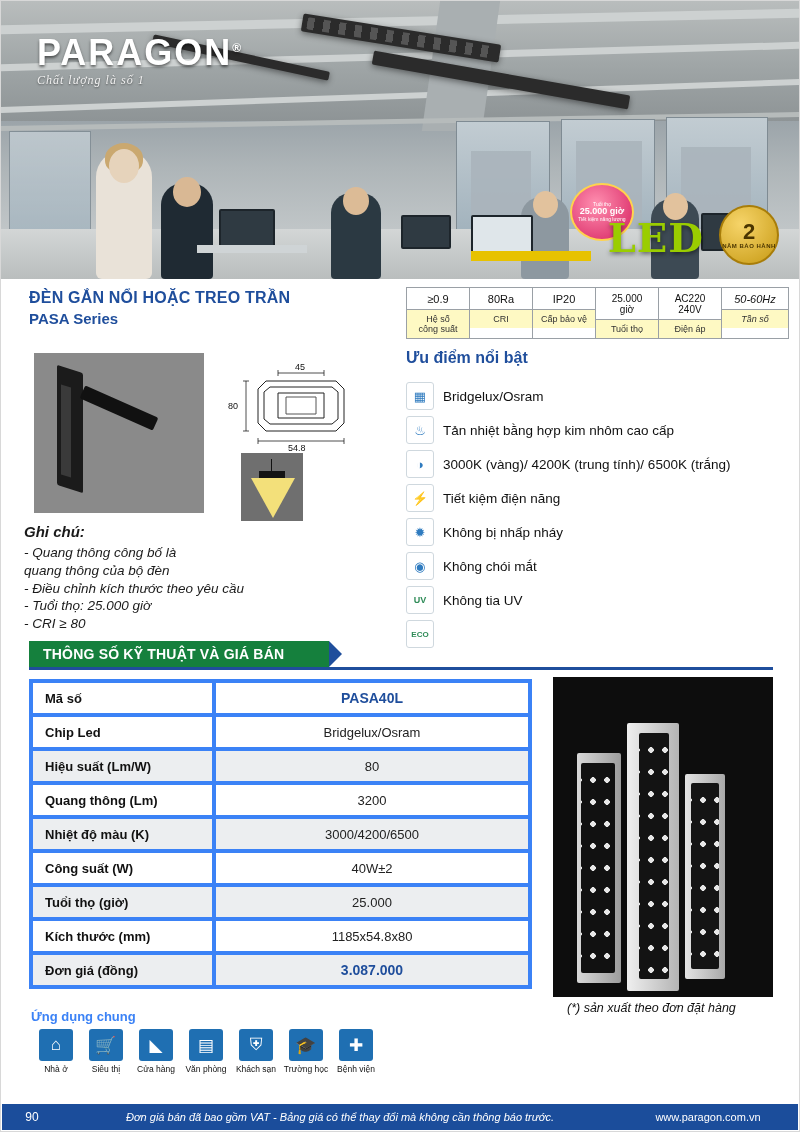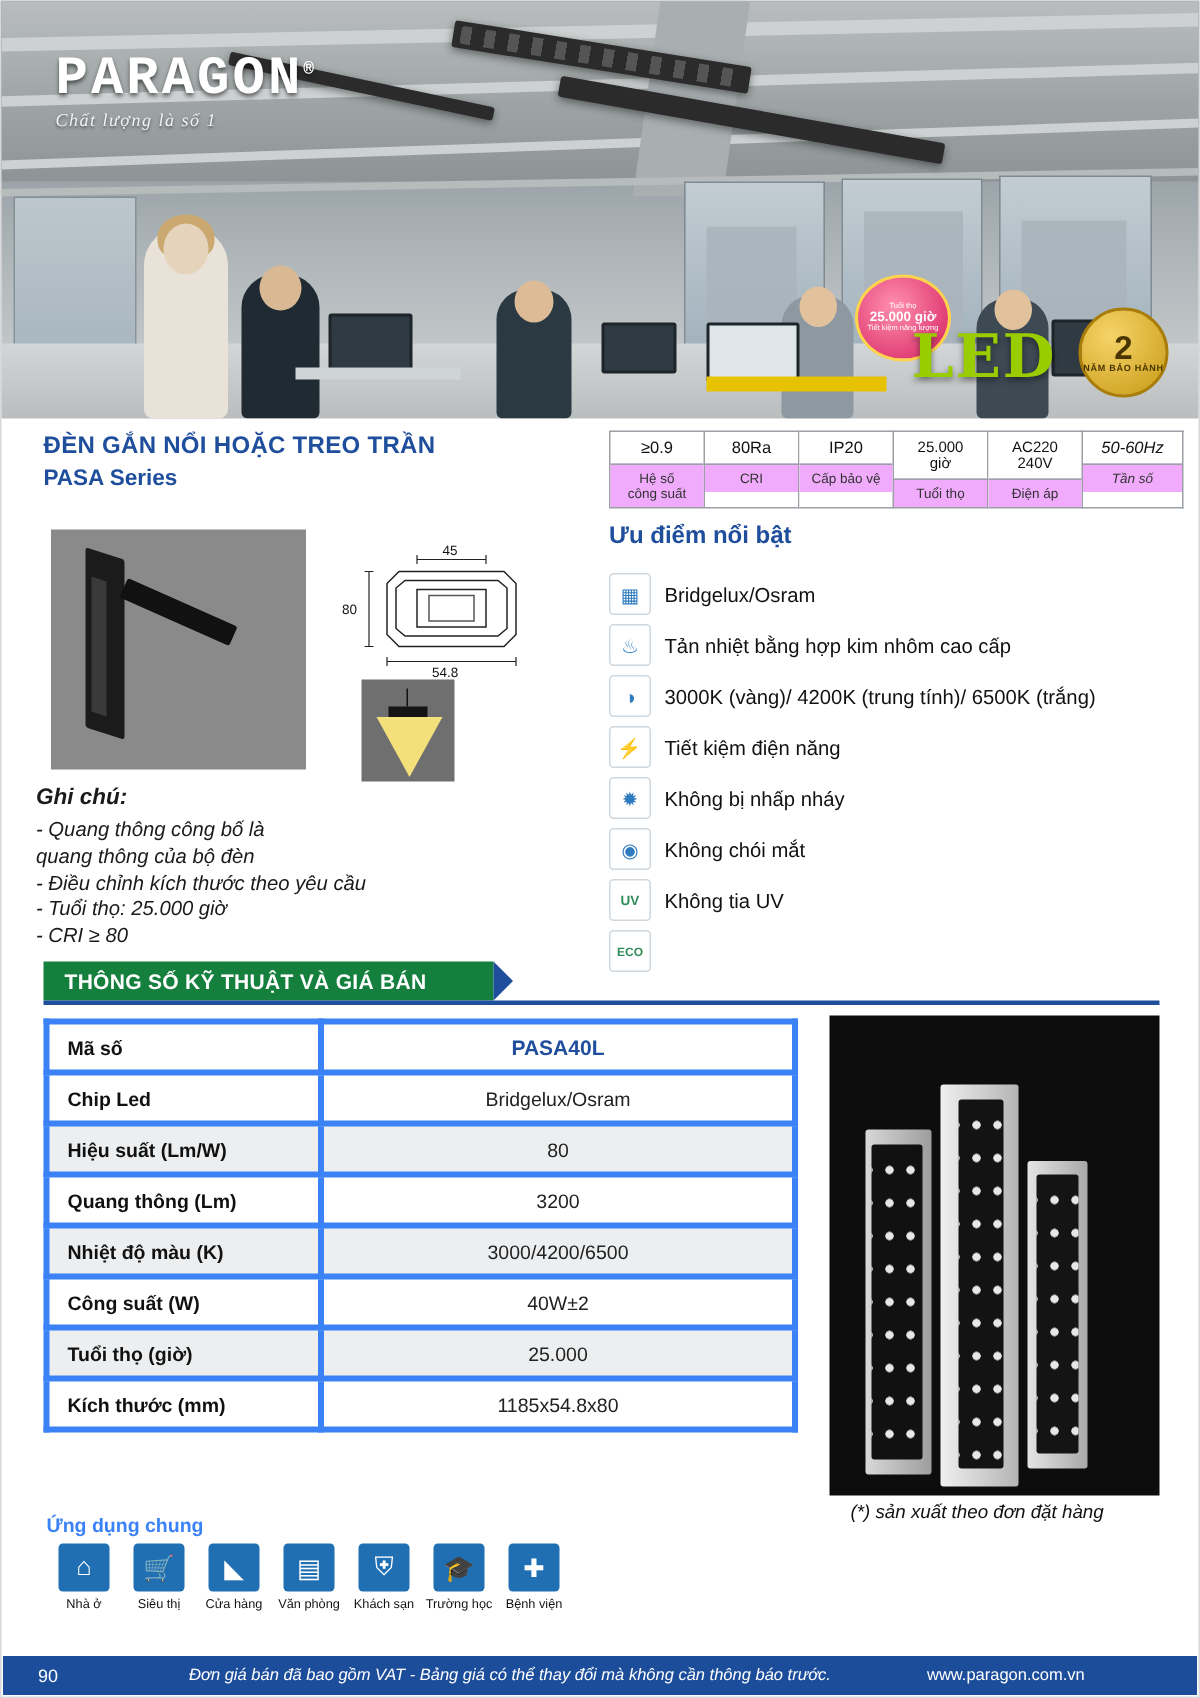--- a/index.html
+++ b/index.html
@@ -55,21 +55,21 @@
   .monitor{position:absolute;background:#2f3a42;border:2px solid #1d252b;border-radius:2px;}
   .m1{left:218px;top:208px;width:52px;height:34px;}
   .m2{left:400px;top:214px;width:46px;height:30px;}
   .m3{left:470px;top:214px;width:58px;height:36px;background:#dfe6ea;}
   .m4{left:700px;top:212px;width:50px;height:34px;}
   .desk{position:absolute;background:#e7c200;}
   .d1{left:470px;top:250px;width:120px;height:10px;}
   .d2{left:196px;top:244px;width:110px;height:8px;background:#cfd4d6;}
 
   .logo{position:absolute;left:36px;top:34px;width:250px;height:48px;}
-  .logo-text{font-family:Liberation Mono, monospace;font-weight:bold;font-size:36px;letter-spacing:2px;color:#ffffff;
+  .logo-text{font-family:Liberation Sans, sans-serif;font-weight:bold;font-size:36px;letter-spacing:2px;color:#ffffff;
       text-shadow:0 2px 3px rgba(0,0,0,.55);line-height:1;}
   .logo-sub{font-family:"Liberation Serif", serif;font-style:italic;font-size:12px;color:#f1f1f1;
       letter-spacing:1px;margin-top:2px;text-shadow:0 1px 2px rgba(0,0,0,.5);}
   .logo-reg{font-size:12px;vertical-align:super;}
 
   .led-badge{position:absolute;right:95px;bottom:18px;font-family:"DejaVu Serif",serif;font-weight:bold;
       font-size:40px;color:#9acd00;text-shadow:0 2px 4px rgba(0,0,0,.5);letter-spacing:1px;}
   .warranty{position:absolute;right:20px;bottom:14px;width:56px;height:56px;border-radius:50%;
       background:radial-gradient(circle at 35% 30%,#f6d469,#c79a14);border:2px solid #a87d09;
       display:flex;flex-direction:column;align-items:center;justify-content:center;color:#4a3500;}
@@ -86,21 +86,21 @@
   .title-block{position:absolute;left:28px;top:288px;width:360px;}
   .title-main{color:#1f4e9c;font-size:16px;font-weight:bold;letter-spacing:.2px;}
   .title-sub{color:#1f4e9c;font-size:15px;font-weight:bold;margin-top:3px;}
 
   
   .chips{position:absolute;left:405px;top:286px;display:flex;}
   .chip{border:1px solid #9aa0a6;border-left:none;width:62px;text-align:center;background:#fff;}
   .chip:first-child{border-left:1px solid #9aa0a6;}
   .chip .cv{font-size:11px;padding:5px 0 4px;color:#111;line-height:1.1;font-weight:normal;}
   .chip .cv.two{font-size:10px;}
-  .chip .cl{font-size:9px;background:#f0abfc;border-top:1px solid #9aa0a6;padding:4px 0;color:#333;}
+  .chip .cl{font-size:9px;background:#fef9c3;border-top:1px solid #9aa0a6;padding:4px 0;color:#333;}
   .chip.w70{width:66px;font-style:italic;}
 
   
   .prod-photo{position:absolute;left:33px;top:352px;width:170px;height:160px;background:#8a8a8a;}
   .prod-bar{position:absolute;left:56px;top:368px;width:26px;height:120px;background:#1b1b1b;transform:skewY(18deg);
       border-radius:2px;}
   .prod-bar2{position:absolute;left:78px;top:400px;width:80px;height:14px;background:#111;transform:rotate(24deg);
       border-radius:2px;}
   .prod-strip{position:absolute;left:60px;top:385px;width:10px;height:90px;background:#3a3a3a;transform:skewY(18deg);}
 
@@ -164,21 +164,21 @@
   .app{width:50px;text-align:center;}
   .app .ai{width:34px;height:32px;margin:0 auto 3px;background:#1f6fb2;border-radius:3px;
       display:flex;align-items:center;justify-content:center;color:#fff;font-size:17px;}
   .app .al{font-size:8.5px;color:#111;}
 
   
   .footer{position:absolute;left:1px;bottom:1px;width:796px;height:26px;background:#1b4d9b;color:#fff;
       display:flex;align-items:center;}
   .footer .pg{width:60px;text-align:center;font-size:12px;}
   .footer .mid{flex:1;text-align:center;font-size:11px;font-style:italic;}
-  .footer .url{width:180px;text-align:left;font-size:11px;}
+  .footer .url{width:180px;text-align:center;font-size:11px;}
 </style>
 </head>
 <body>
 
 <div class="page">
 
   <div class="hero">
     <div class="hero-ceiling"></div>
     <div class="beam b1"></div>
     <div class="beam b2"></div>
@@ -385,20 +385,24 @@
       <td class="v">40W±2</td>
     </tr>
     <tr class="alt">
       <td class="k">Tuổi thọ (giờ)</td>
       <td class="v">25.000</td>
     </tr>
     <tr>
       <td class="k">Kích thước (mm)</td>
       <td class="v">1185x54.8x80</td>
     </tr>
+    <tr class="alt">
+      <td class="k">Đơn giá (đồng)</td>
+      <td class="v price">3.087.000</td>
+    </tr>
   </tbody>
     </table>
 
   <div class="rphoto">
     <div class="col colA"></div>
     <div class="col colAd">
         <div class="dots"></div>
       </div>
     <div class="col colB"></div>
     <div class="col colBd">

